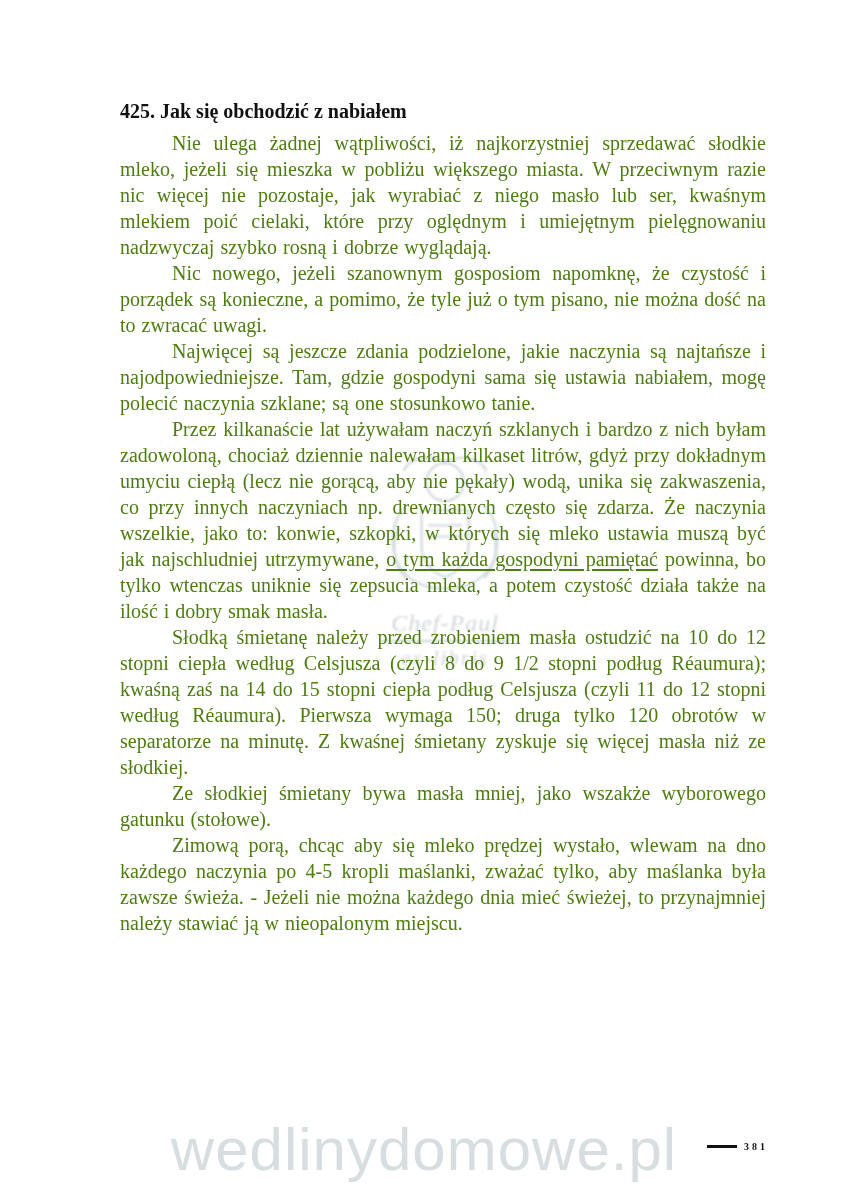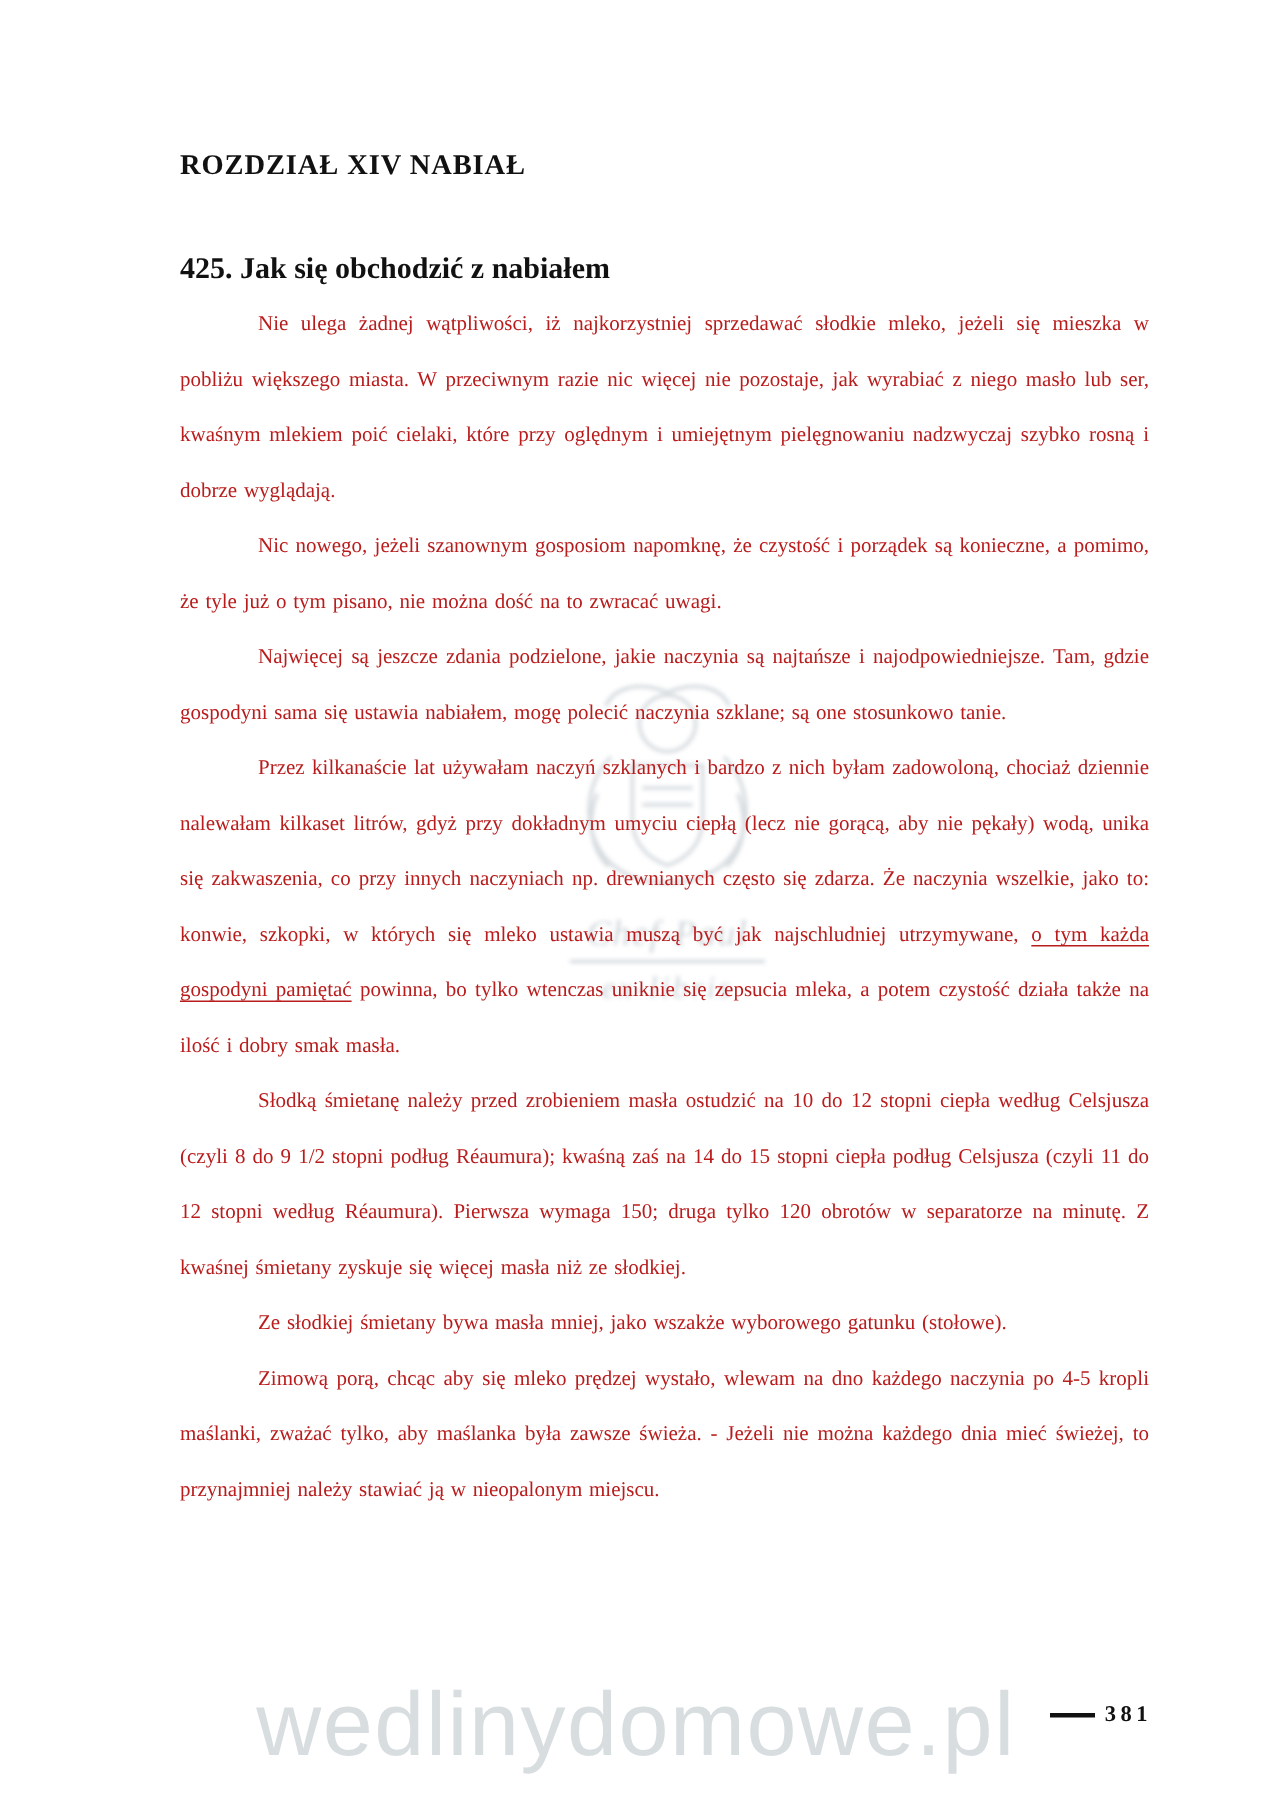--- a/index.html
+++ b/index.html
@@ -28,25 +28,25 @@
   }
   .section-heading {
     font-size:20px;
     font-weight:bold;
     margin:0 0 7px 0;
     color:#111;
     font-family:Liberation Serif, serif;
   }
   p.bodypara {
     margin:0;
-    font-size:14px;
-    line-height:37px;
+    font-size:20px;
+    line-height:26px;
     text-align:justify;
     text-indent:52px;
-    color:#b91c1c;
+    color:#4d7c0f;
     word-spacing:1px;
   }
   .u { text-decoration:underline; text-underline-offset:3px; }
 
   
   .wm-center {
     position:absolute;
     left:330px; top:450px;
     width:230px;
     text-align:center;
@@ -87,21 +87,21 @@
   .pageno {
     position:absolute;
     right:80px; bottom:48px;
     display:flex;
     align-items:center;
     gap:7px;
     z-index:3;
   }
   .pageno .rule { width:30px; height:3px; background:#111; display:inline-block; }
   .pageno .num {
-    font-size:15px; font-weight:bold; letter-spacing:3px; color:#111;
+    font-size:10px; font-weight:bold; letter-spacing:3px; color:#111;
     font-family:"Liberation Serif", serif;
   }
 </style>
 </head>
 <body>
 
 <div class="sheet">
 
   <div class="wm-center">
     <svg width="150" height="160" viewBox="0 0 160 170">
@@ -117,21 +117,20 @@
       </g>
     </svg>
     <div class="wm-line1">Chef-Paul</div>
     <div class="wm-rule"></div>
     <div class="wm-line2">ex-libris</div>
   </div>
 
   <div class="wm-bottom">wedlinydomowe.pl</div>
 
   <div class="page">
-    <h1 class="chapter-title">ROZDZIAŁ XIV NABIAŁ</h1>
     <h2 class="section-heading">425. Jak się obchodzić z nabiałem</h2>
 
     <p class="bodypara">Nie ulega żadnej wątpliwości, iż najkorzystniej sprzedawać słodkie mleko, jeżeli się mieszka w pobliżu większego miasta. W przeciwnym razie nic więcej nie pozostaje, jak wyrabiać z niego masło lub ser, kwaśnym mlekiem poić cielaki, które przy oględnym i umiejętnym pielęgnowaniu nadzwyczaj szybko rosną i dobrze wyglądają.</p>
     <p class="bodypara">Nic nowego, jeżeli szanownym gosposiom napomknę, że czystość i porządek są konieczne, a pomimo, że tyle już o tym pisano, nie można dość na to zwracać uwagi.</p>
     <p class="bodypara">Najwięcej są jeszcze zdania podzielone, jakie naczynia są najtańsze i najodpowiedniejsze. Tam, gdzie gospodyni sama się ustawia nabiałem, mogę polecić naczynia szklane; są one stosunkowo tanie.</p>
     <p class="bodypara"><span>Przez kilkanaście lat używałam naczyń szklanych i bardzo z nich byłam zadowoloną, chociaż dziennie nalewałam kilkaset litrów, gdyż przy dokładnym umyciu ciepłą (lecz nie gorącą, aby nie pękały) wodą, unika się zakwaszenia, co przy innych naczyniach np. drewnianych często się zdarza. Że naczynia wszelkie, jako to: konwie, szkopki, w których się mleko ustawia muszą być jak najschludniej utrzymywane, </span><span class="u">o tym każda gospodyni pamiętać</span><span> powinna, bo tylko wtenczas uniknie się zepsucia mleka, a potem czystość działa także na ilość i dobry smak masła.</span></p>
     <p class="bodypara">Słodką śmietanę należy przed zrobieniem masła ostudzić na 10 do 12 stopni ciepła według Celsjusza (czyli 8 do 9 1/2 stopni podług Réaumura); kwaśną zaś na 14 do 15 stopni ciepła podług Celsjusza (czyli 11 do 12 stopni według Réaumura). Pierwsza wymaga 150; druga tylko 120 obrotów w separatorze na minutę. Z kwaśnej śmietany zyskuje się więcej masła niż ze słodkiej.</p>
     <p class="bodypara">Ze słodkiej śmietany bywa masła mniej, jako wszakże wyborowego gatunku (stołowe).</p>
     <p class="bodypara">Zimową porą, chcąc aby się mleko prędzej wystało, wlewam na dno każdego naczynia po 4-5 kropli maślanki, zważać tylko, aby maślanka była zawsze świeża. - Jeżeli nie można każdego dnia mieć świeżej, to przynajmniej należy stawiać ją w nieopalonym miejscu.</p>
   </div>

